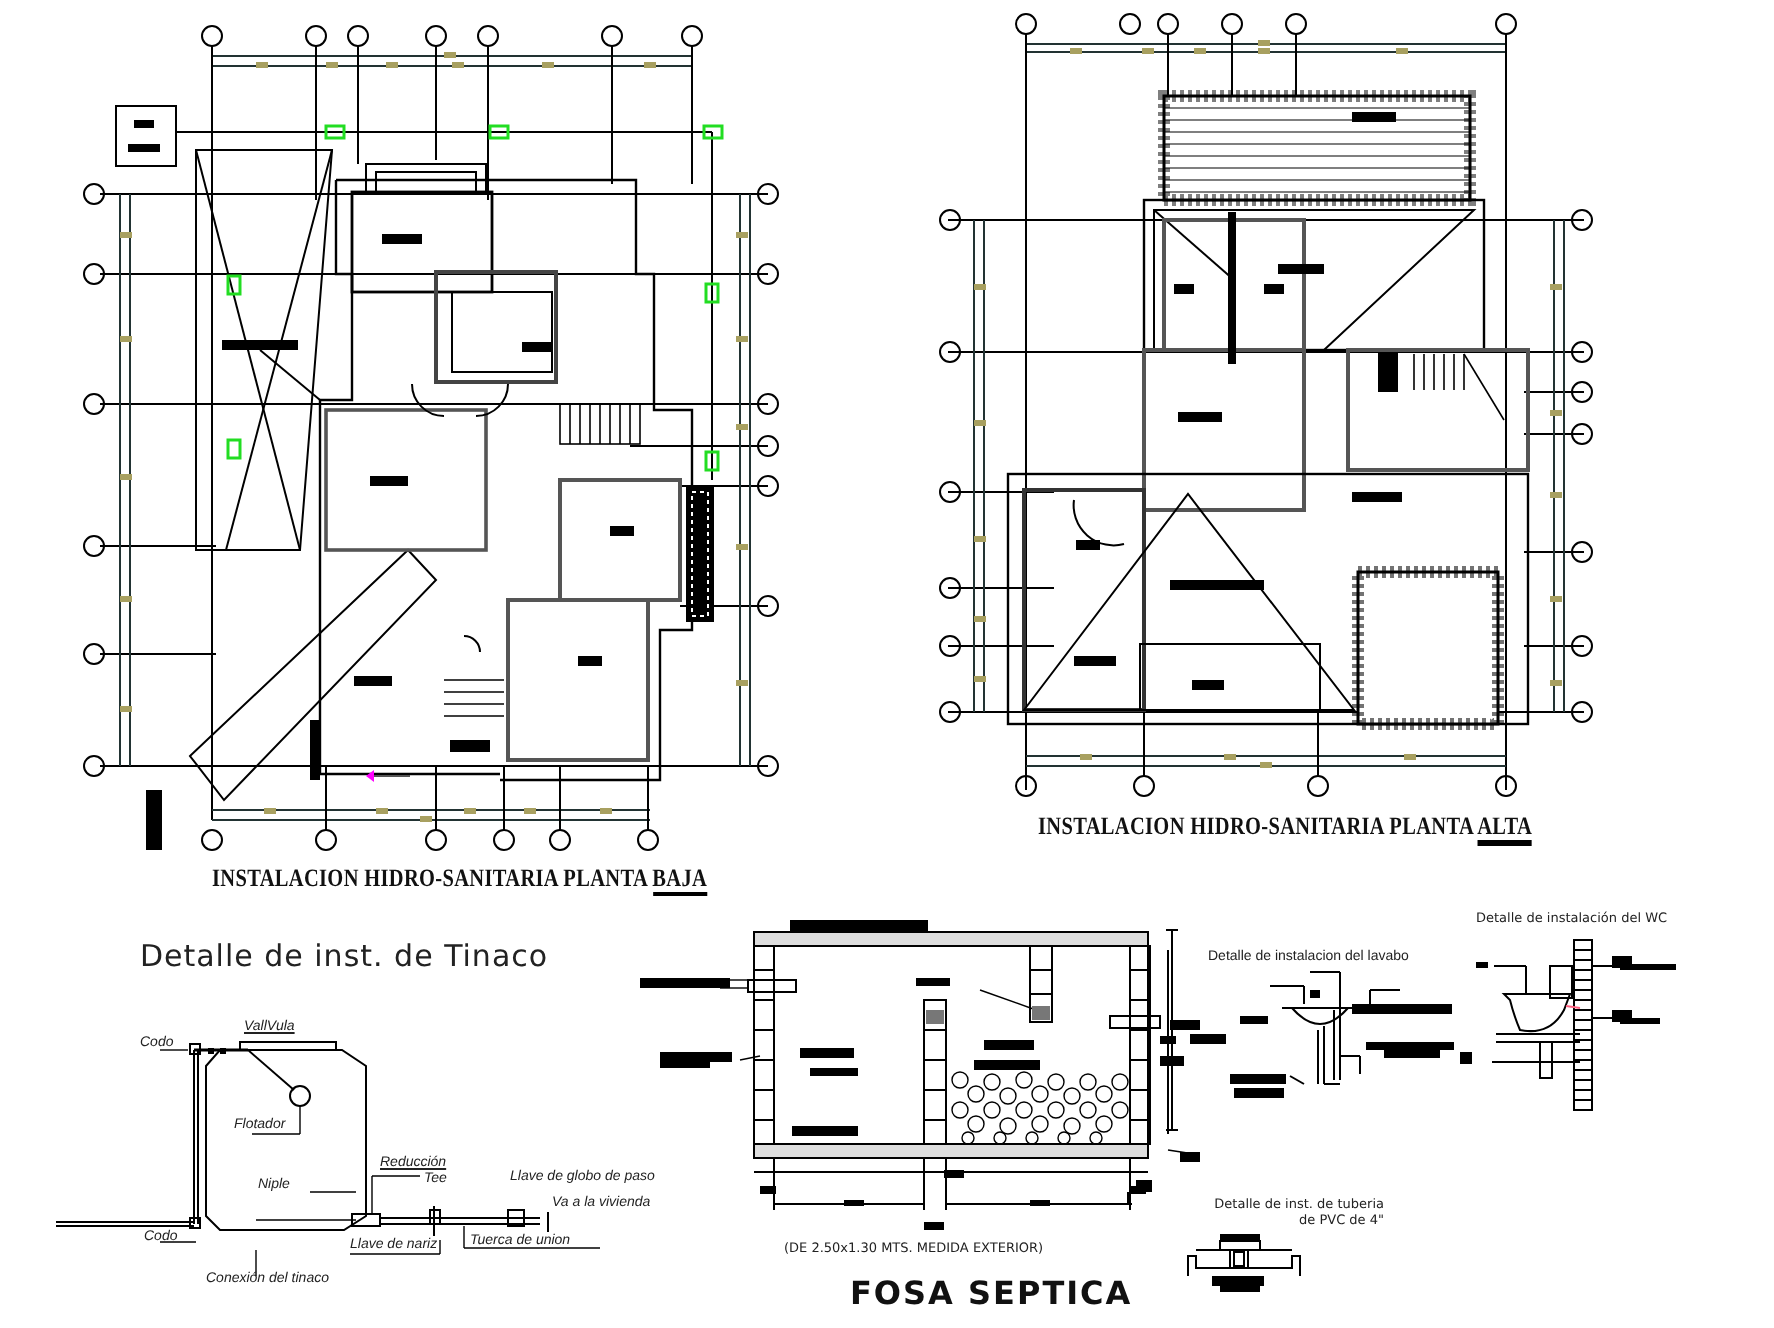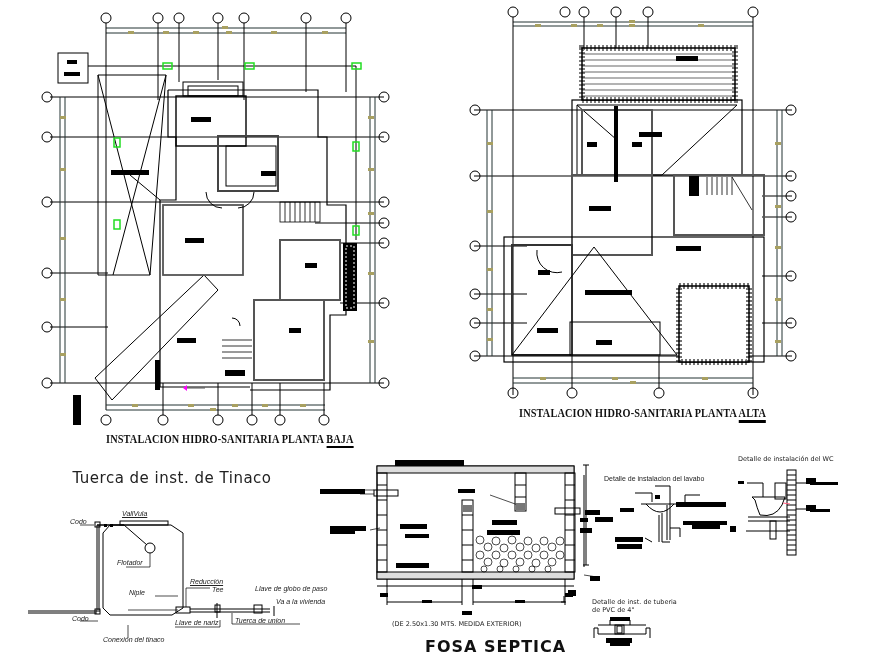--- a/index.html
+++ b/index.html
@@ -324,21 +324,21 @@
         <rect x="178" y="381" width="6" height="3"></rect>
     </g>
   </svg>
   <div class="plan-title" style="left:67px;top:406px;">
     <span>INSTALACION  HIDRO-SANITARIA PLANTA </span><span style="border-bottom:3px solid #000;">ALTA</span>
   </div>
 </div>
 
 <div class="abs" style="left:0;top:460px;width:330px;height:204px;">
   <div class="detail-title" style="left:62px;top:10px;width:220px;">
-    <div>Tuerca de inst. de Tinaco</div>
+    <div>Detalle de inst. de Tinaco</div>
   </div>
   <svg width="330" height="204">
     <g stroke="#000" stroke-width="1" fill="none">
       <rect x="120" y="61" width="48" height="4"></rect>
       <polygon points="103,73 110,65 171,65 183,73 183,148 172,155 110,155 103,148"></polygon>
       <line x1="97" y1="65" x2="124" y2="65" stroke-width="1.5"></line>
       <line x1="97" y1="65" x2="97" y2="152"></line>
       <line x1="99" y1="65" x2="99" y2="152"></line>
       <rect x="95" y="62" width="5" height="5"></rect>
       <rect x="95" y="149" width="5" height="5"></rect>
@@ -567,21 +567,21 @@
         <rect x="80" y="32" width="28" height="3"></rect>
       <rect x="76" y="55" width="10" height="6"></rect>
         <rect x="80" y="59" width="20" height="3"></rect>
       <rect x="0" y="76" width="6" height="6"></rect>
     </g>
     <line x1="53" y1="53" x2="60" y2="54" stroke="#ff6080" stroke-width="1"></line>
   </svg>
 </div>
 
 <div class="abs" style="left:560px;top:590px;width:160px;height:74px;">
-  <div class="small" style="left:32px;top:8px;text-align:left;width:100px;line-height:8px;">
+  <div class="small" style="left:32px;top:8px;text-align:right;width:100px;line-height:8px;">
     <div>Detalle de inst. de tuberia</div>
     <div>de PVC de 4"</div>
   </div>
   <svg width="160" height="74">
     <g stroke="#000" stroke-width="1" fill="none">
       <line x1="4" y1="6" x2="4" y2="12"></line>
         <line x1="1" y1="12" x2="6" y2="12"></line>
       <polyline points="34,48 34,38 38,38 38,44 86,44 86,38 90,38 90,48"></polyline>
       <line x1="38" y1="35" x2="86" y2="35"></line>
       <rect x="55" y="35" width="9" height="9"></rect>

